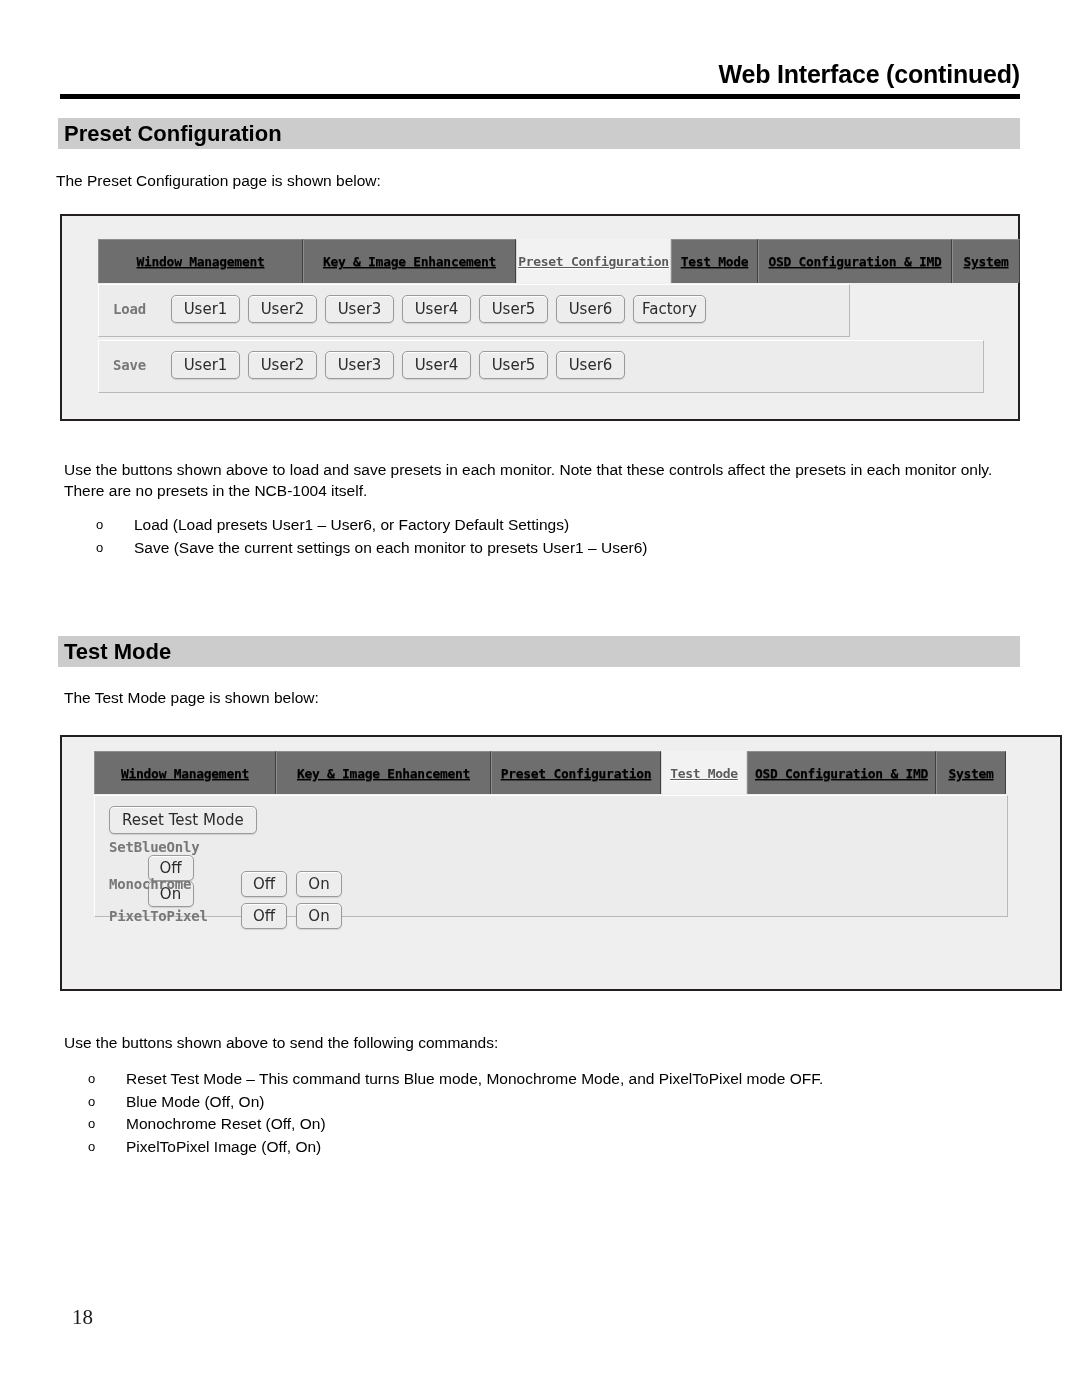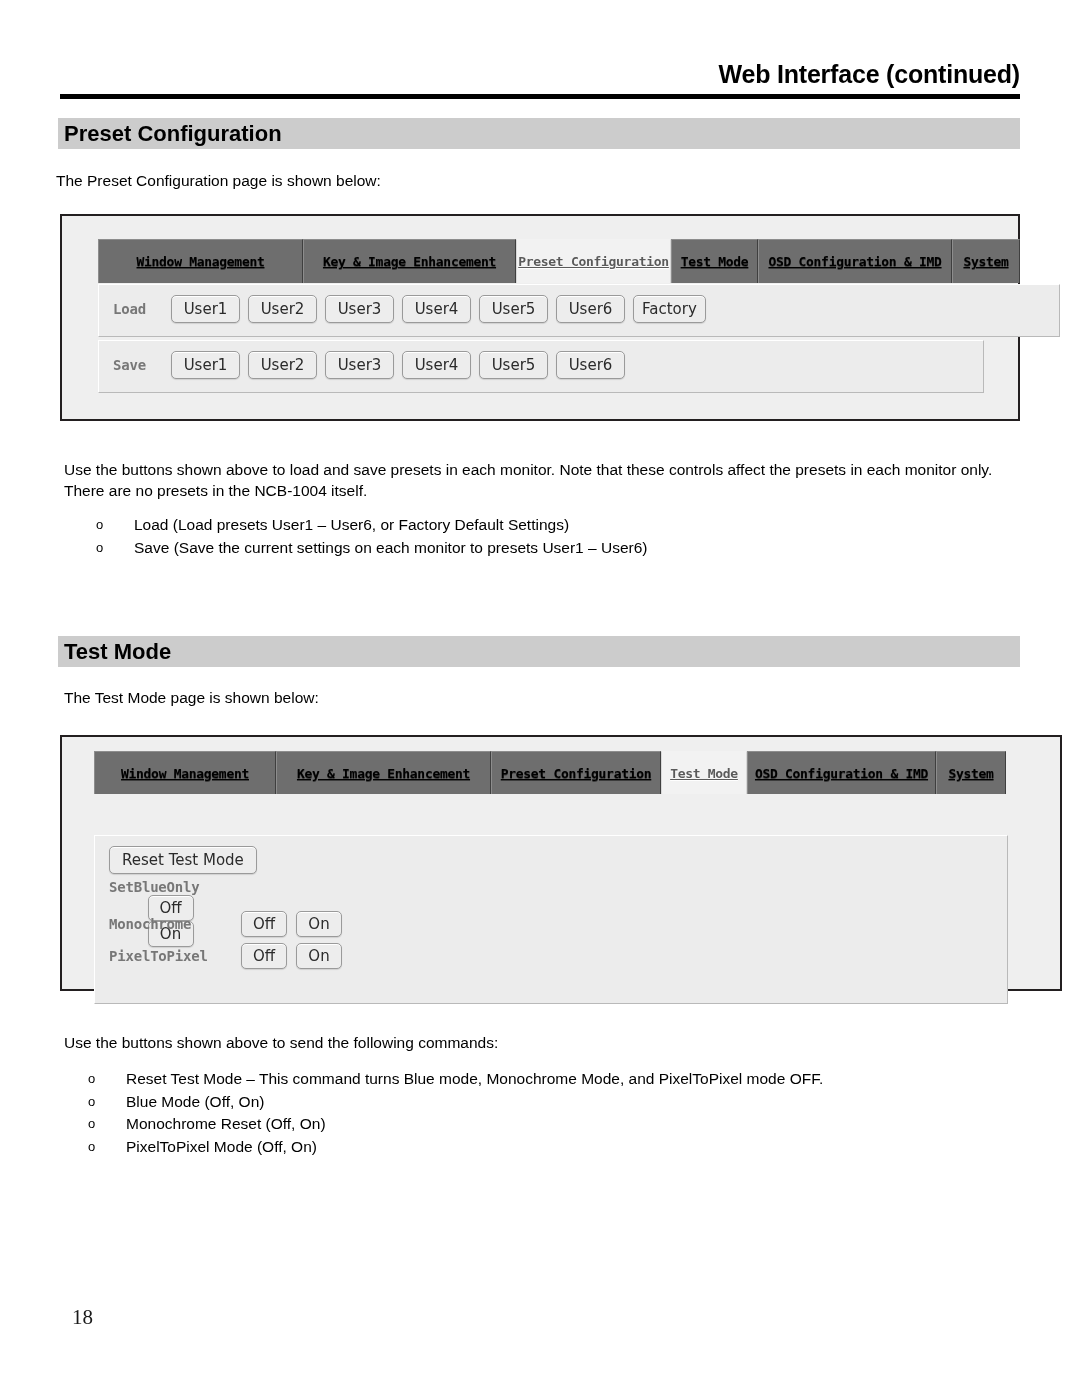--- a/index.html
+++ b/index.html
@@ -163,23 +163,23 @@
 
   
   .panel {
     position: absolute;
     box-sizing: border-box;
     background: #ececec;
     border: 1px solid #b9b9b9;
     border-top-color: #ffffff;
     border-left-color: #ffffff;
   }
-  #panel-load { left: 36px; top: 68px; width: 962px; height: 53px; }
+  #panel-load { left: 36px; top: 68px; width: 752px; height: 53px; }
   #panel-save { left: 36px; top: 124px; width: 886px; height: 53px; }
-  #panel-test { left: 32px; top: 58px; width: 914px; height: 169px; margin-top: 40px; }
+  #panel-test { left: 32px; top: 58px; width: 914px; height: 122px; }
 
   .row {
     position: absolute;
     display: flex;
     align-items: center;
   }
   .row-label {
     font-family: "DejaVu Sans Mono", monospace;
     font-size: 14px;
     font-weight: bold;
@@ -396,19 +396,19 @@
     <li>
       <span class="marker">o</span>
       <span>Blue Mode (Off, On)</span>
     </li>
     <li>
       <span class="marker">o</span>
       <span>Monochrome Reset (Off, On)</span>
     </li>
     <li>
       <span class="marker">o</span>
-      <span>PixelToPixel Mode (Off, On)</span>
+      <span>PixelToPixel Image (Off, On)</span>
     </li>
   </ul>
 
   <div class="page-number">18</div>
 
 </div>
 
 </body></html>

